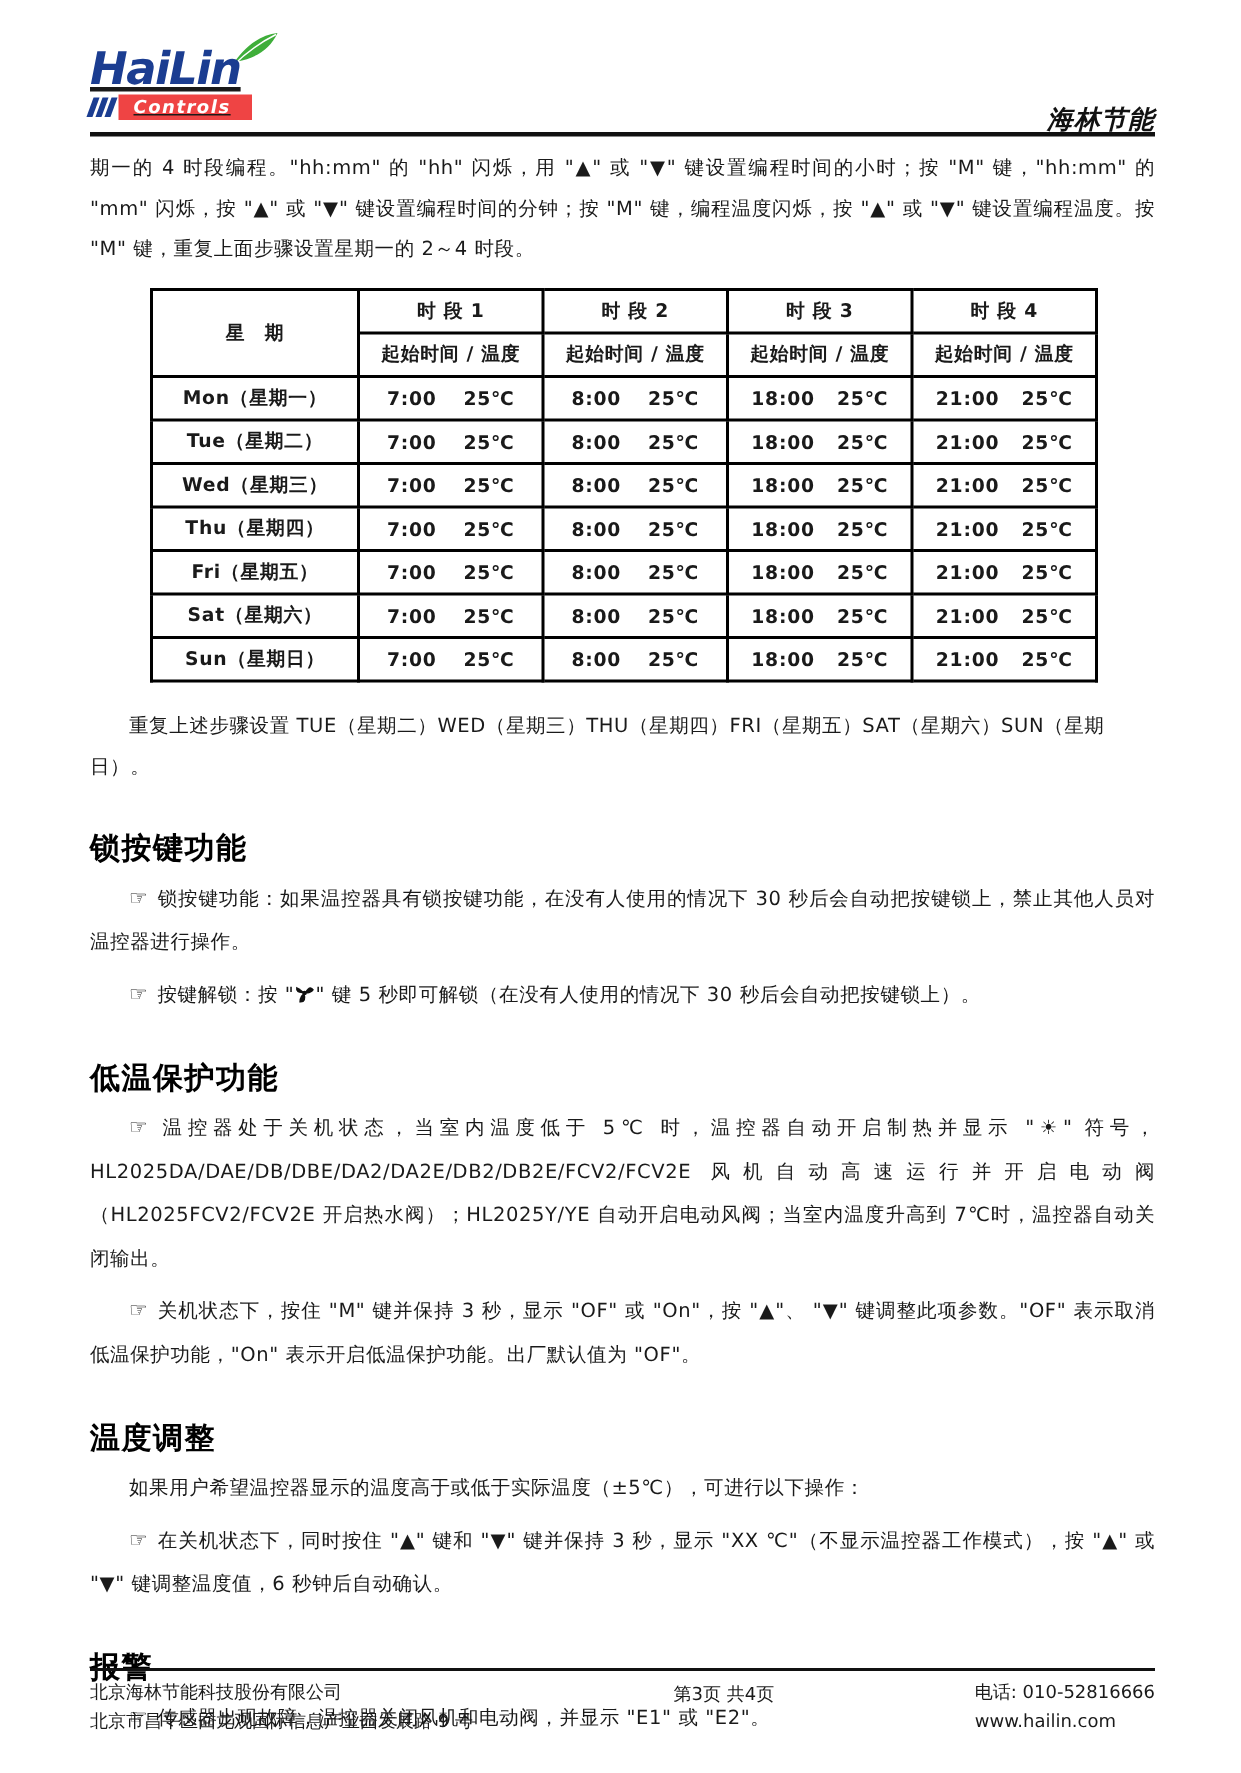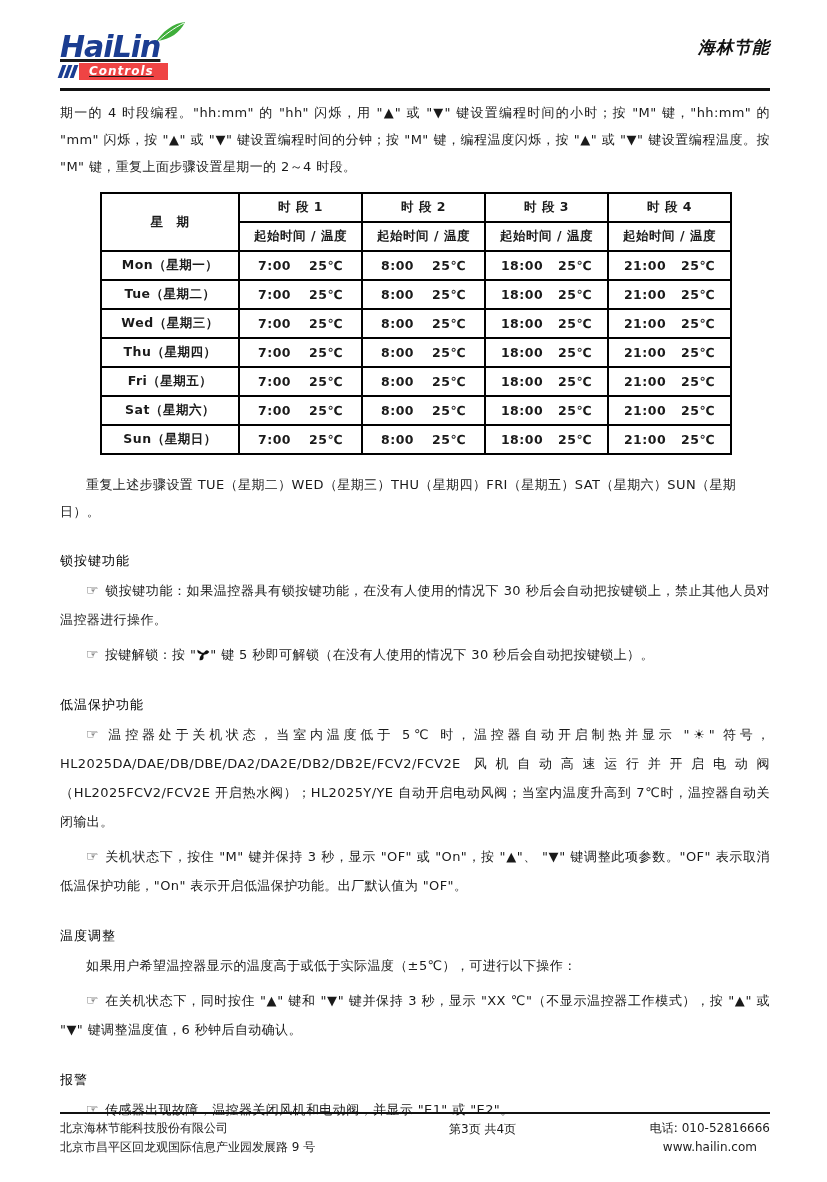--- a/index.html
+++ b/index.html
@@ -21,31 +21,31 @@
   .logo-bar{
     margin-top:2px;display:flex;align-items:center;gap:3px;
   }
   .slashes{display:flex;gap:2px;}
   .slash{width:4px;height:13px;background:#1b3d91;transform:skewX(-20deg);}
   .controls-chip{
     background:#ef4444;color:#fff;font-weight:bold;font-style:italic;
     font-size:12px;padding:1px 14px 2px 10px;letter-spacing:1px;
   }
   .tagline{
-    position:absolute;right:0;top:36px;font-weight:bold;font-style:italic;
+    position:absolute;right:0;top:68px;font-weight:bold;font-style:italic;
     font-family:"DejaVu Serif",serif;font-size:17px;color:#111;letter-spacing:1px;
   }
 
   
   .intro{
     margin:8px 0 0 0;font-size:13px;line-height:27px;text-align:justify;
     letter-spacing:0.4px;
   }
   .sec-title{
-    font-size:13px;font-weight:normal;color:#000;margin:27px 0 4px 0;letter-spacing:1px;
+    font-size:20px;font-weight:bold;color:#000;margin:27px 0 4px 0;letter-spacing:1px;
   }
   .para{
     margin:6px 0 0 0;font-size:13px;line-height:29px;text-align:justify;
     text-indent:2em;letter-spacing:0.4px;
   }
   .pointer{font-size:14px;padding-right:6px;}
   .sun-glyph{font-size:13px;}
   .fan-icon svg{vertical-align:-2px;}
 
   
@@ -65,21 +65,21 @@
   }
 
   
   .footer{
     position:absolute;left:60px;top:1112px;width:710px;
     border-top:2px solid #111;padding-top:5px;
     display:flex;justify-content:space-between;font-size:12px;line-height:19px;
   }
   .footer .f-left{text-align:left;}
   .footer .f-center{text-align:right;padding-top:1px;}
-  .footer .f-right{text-align:center;}
+  .footer .f-right{text-align:left;}
 </style>
 </head>
 <body>
 
 <div class="page">
 
   <div class="header">
     <div class="logo">
       <span class="leaf">
         <svg width="34" height="26" viewBox="0 0 34 26">

